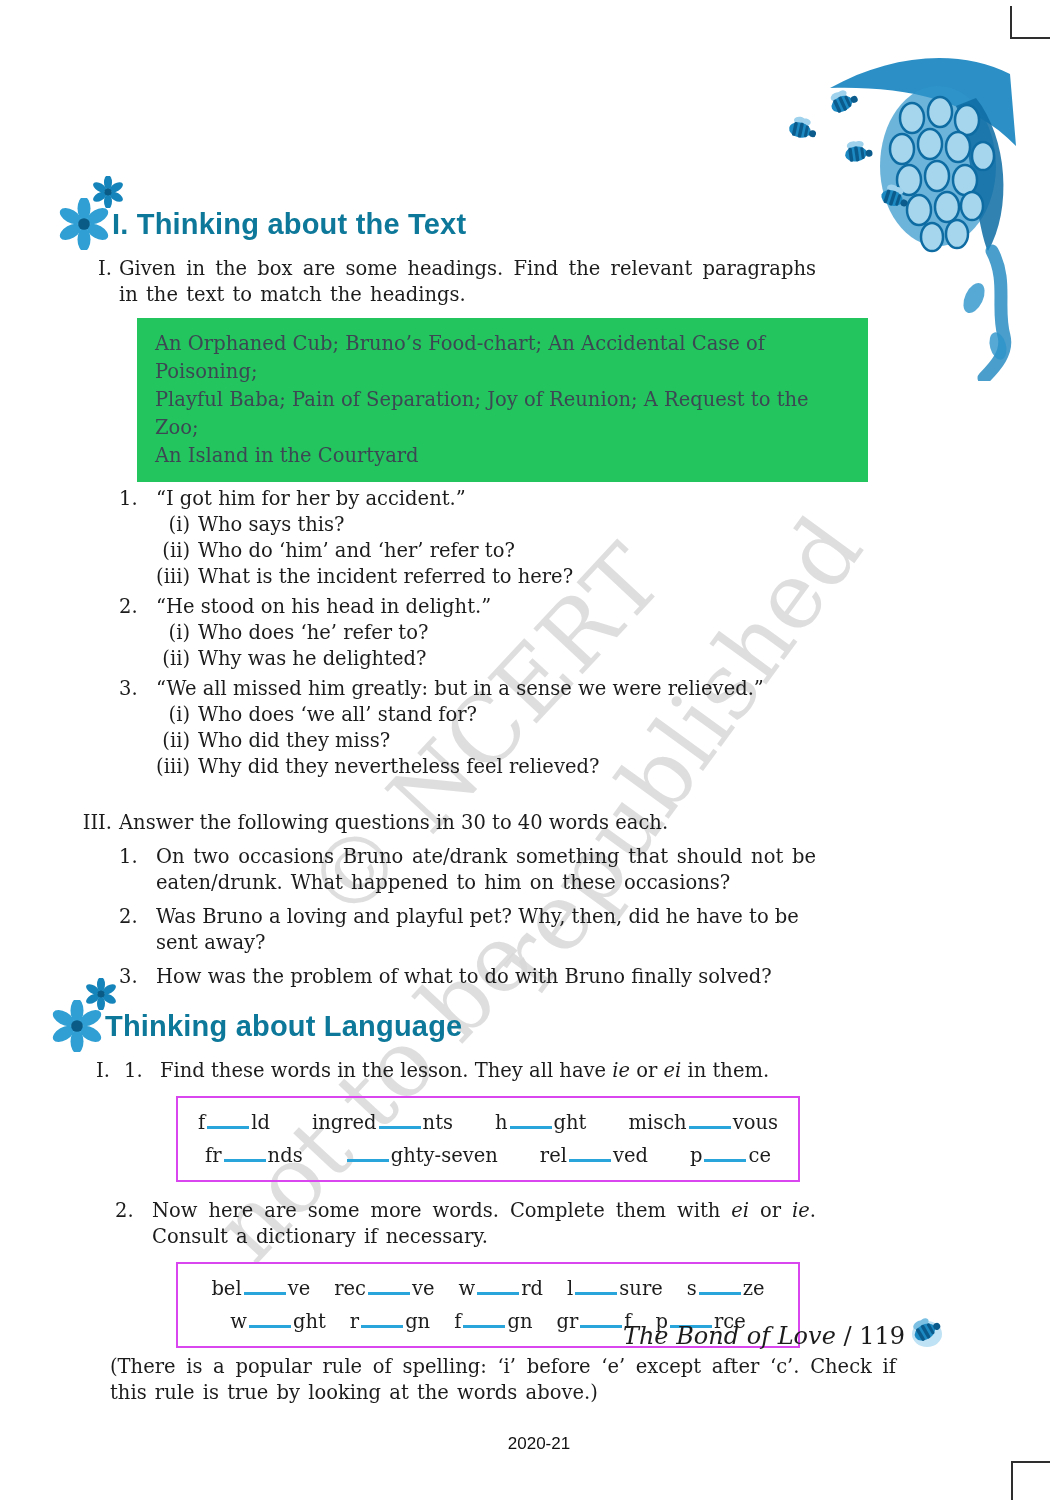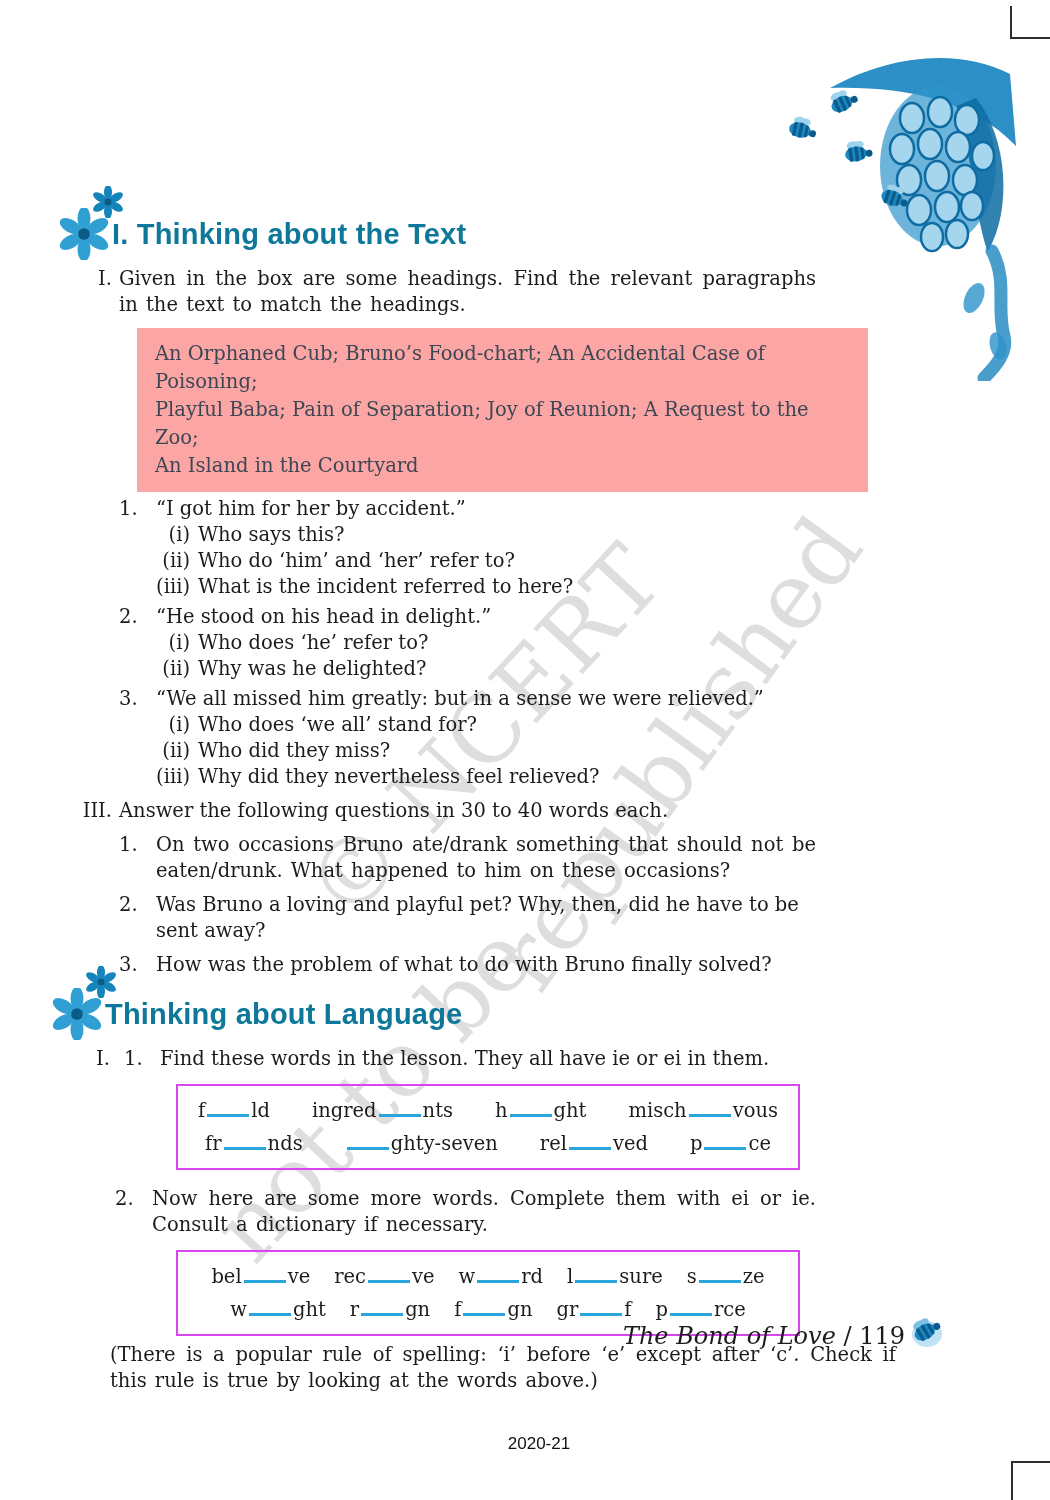--- a/index.html
+++ b/index.html
@@ -10,52 +10,52 @@
       white-space:nowrap;z-index:0;opacity:.85;user-select:none;}
   #wm1{left:250px;top:680px;font-size:92px;transform:rotate(-47deg);}
   #wm2{left:165px;top:1040px;font-size:92px;transform:rotate(-47deg);}
   #wm3{left:400px;top:700px;font-size:92px;transform:rotate(-54deg);}
   
   .crop{position:absolute;background:#2e2e2e;z-index:3;}
   
   #hive-art{position:absolute;left:770px;top:46px;z-index:1;}
   #footer-bee{position:absolute;left:906px;top:1314px;z-index:2;}
   
-  #content{position:absolute;left:0;top:12px;width:958px;z-index:2;
+  #content{position:absolute;left:0;top:2px;width:958px;z-index:2;
            padding:0 142px 0 80px;box-sizing:border-box;font-size:19.5px;line-height:26px;}
   .jtext{text-align:justify;word-spacing:2px;}
   
   .heading-row{position:relative;}
   #heading-text-row{margin-top:200px;margin-left:32px;}
   #heading-lang-row{margin-top:14px;margin-left:25px;}
   .h1{font-family:"Liberation Sans", sans-serif;font-weight:700;font-size:29px;
       color:#0d7899;letter-spacing:.2px;line-height:44px;}
   .flower{position:absolute;}
   .flower-big{left:-54px;top:-4px;}
   .flower-small{left:-20px;top:-26px;}
   
   .rpara{display:flex;margin-top:10px;}
   .rlabel{flex:none;width:32px;text-align:right;padding-right:7px;}
   .rbody{flex:1;}
   
   #blue-box{margin-top:10px;margin-left:57px;width:731px;box-sizing:border-box;
-            background:#fca5a5;padding:12px 18px;color:#3c4753;line-height:28px;}
+            background:#22c55e;padding:12px 18px;color:#3c4753;line-height:28px;}
   
   .q-item{display:flex;margin-top:4px;}
   .q-num{flex:none;width:37px;}
   .q-body{flex:1;}
   .sub{display:flex;}
   .sub-num{flex:none;width:34px;text-align:right;padding-right:8px;}
   .sub-text{flex:1;}
   .qq-item{display:flex;margin-top:8px;}
   
   .lang-q1{display:flex;margin-top:10px;}
   .lang-l1{flex:none;width:30px;text-align:right;padding-right:6px;}
   .lang-l2{flex:none;width:36px;padding-left:0px;}
-  .it{}
+  .it{font-style:italic;}
   .wbox{margin-top:12px;margin-left:96px;width:624px;box-sizing:border-box;
         border:2px solid #d946ef;padding:8px 12px;font-size:19.5px;}
   .wrow{display:flex;justify-content:center;gap:42px;line-height:33px;}
   .wrow-5{gap:24px;}
   .word{white-space:nowrap;}
   .blank{display:inline-block;width:42px;border-bottom:3px solid #2aa5dc;margin:0 2px;}
   #note{margin-top:6px;margin-left:30px;width:786px;}
   
   #footer-line{position:absolute;right:145px;top:1322px;font-size:24px;z-index:2;white-space:nowrap;}
   #footer-title{font-style:italic;}
@@ -229,21 +229,21 @@
               </div>
             <div class="sub">
                 <div class="sub-num">(iii)</div>
                 <div class="sub-text">Why did they nevertheless feel relieved?</div>
               </div>
           </div>
         </div>
       </div>
     </div>
 
-    <div class="rpara" style="margin-top:8px;">
+    <div class="rpara" style="margin-top:30px;">
       <div class="rlabel">III.</div>
       <div class="rbody">Answer the following questions in 30 to 40 words each.</div>
     </div>
 
     <div class="rpara" style="margin-top:0;">
       <div class="rlabel"></div>
       <div class="rbody">
         <div class="qq-item">
           <div class="q-num">1.</div>
           <div class="q-body jtext">On two occasions Bruno ate/drank something that should not be eaten/drunk. What happened to him on these occasions?</div>

